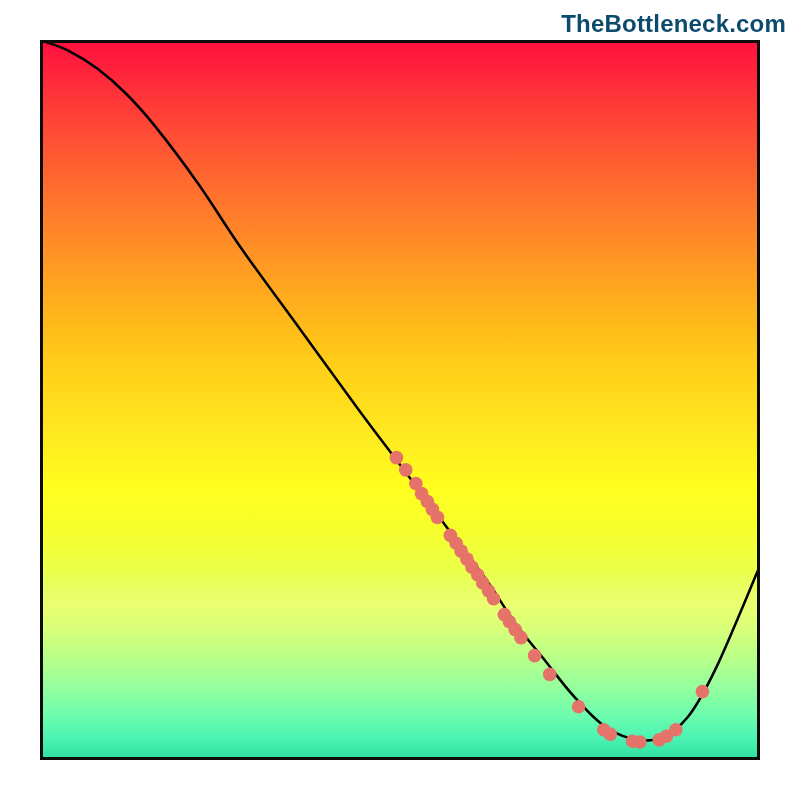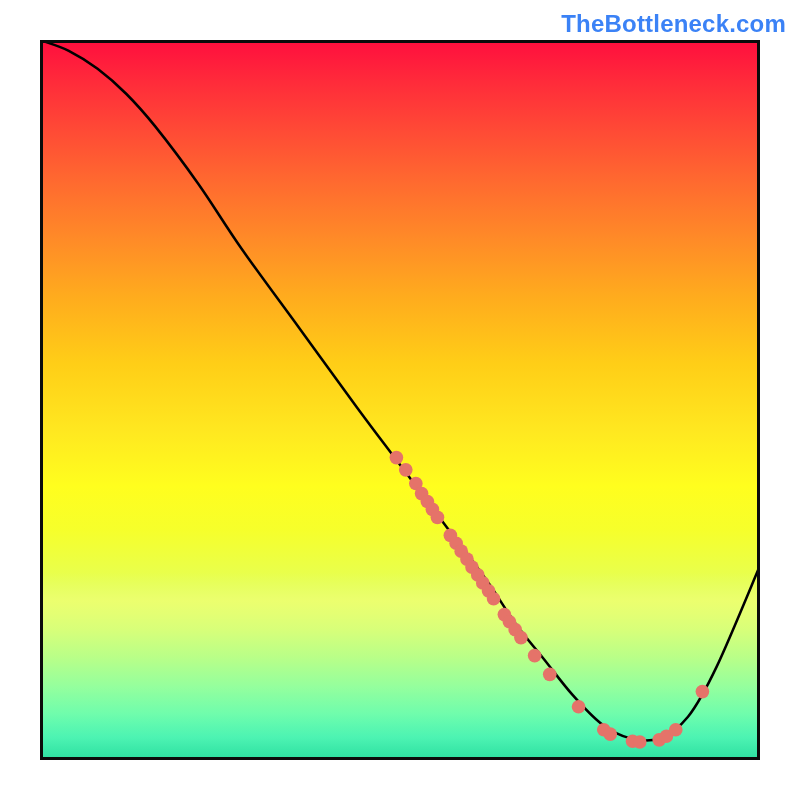--- a/index.html
+++ b/index.html
@@ -76,21 +76,21 @@
   svg.curve {
     position: absolute;
     inset: 0;
     width: 100%;
     height: 100%;
   }
   .watermark {
     position: absolute;
     top: 10px;
     right: 14px;
-    color: #3b82f6;
+    color: #0c4a6e;
     font-size: 24px;
     font-weight: 600;
     letter-spacing: 0.2px;
   }
 </style>
 </head>
 <body>
 
 <div class="stage">
   <div class="watermark">TheBottleneck.com</div>

